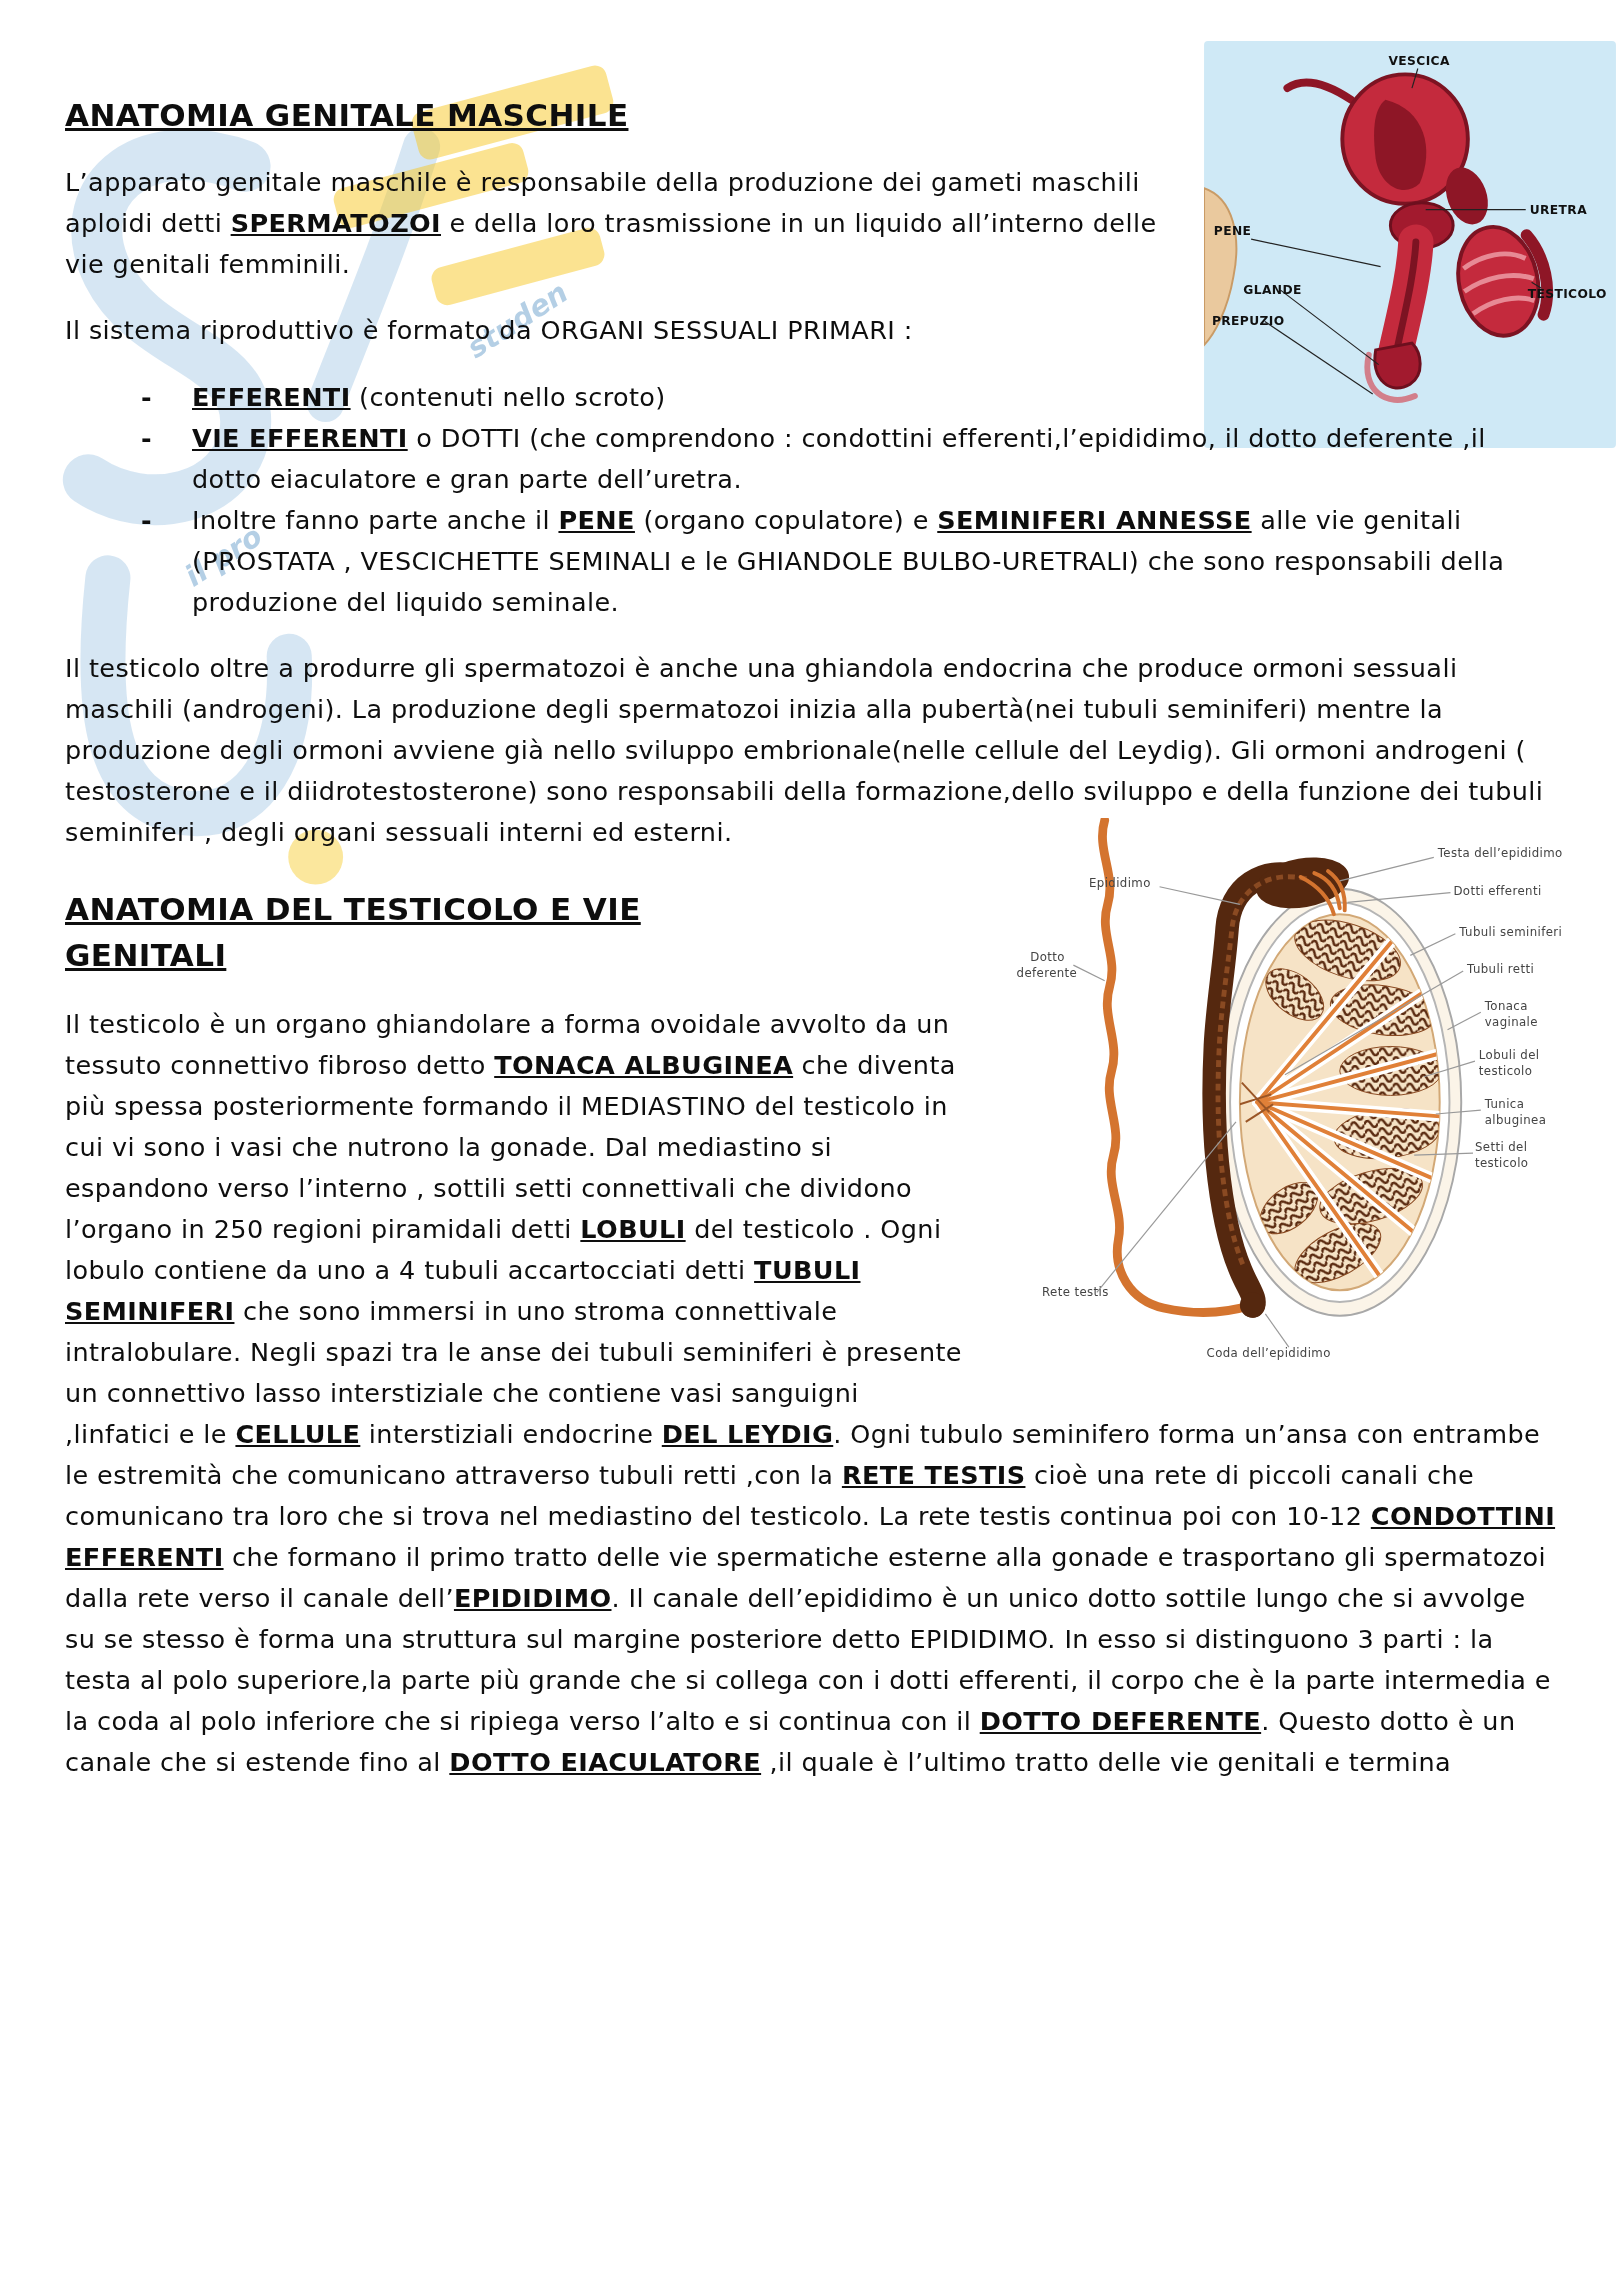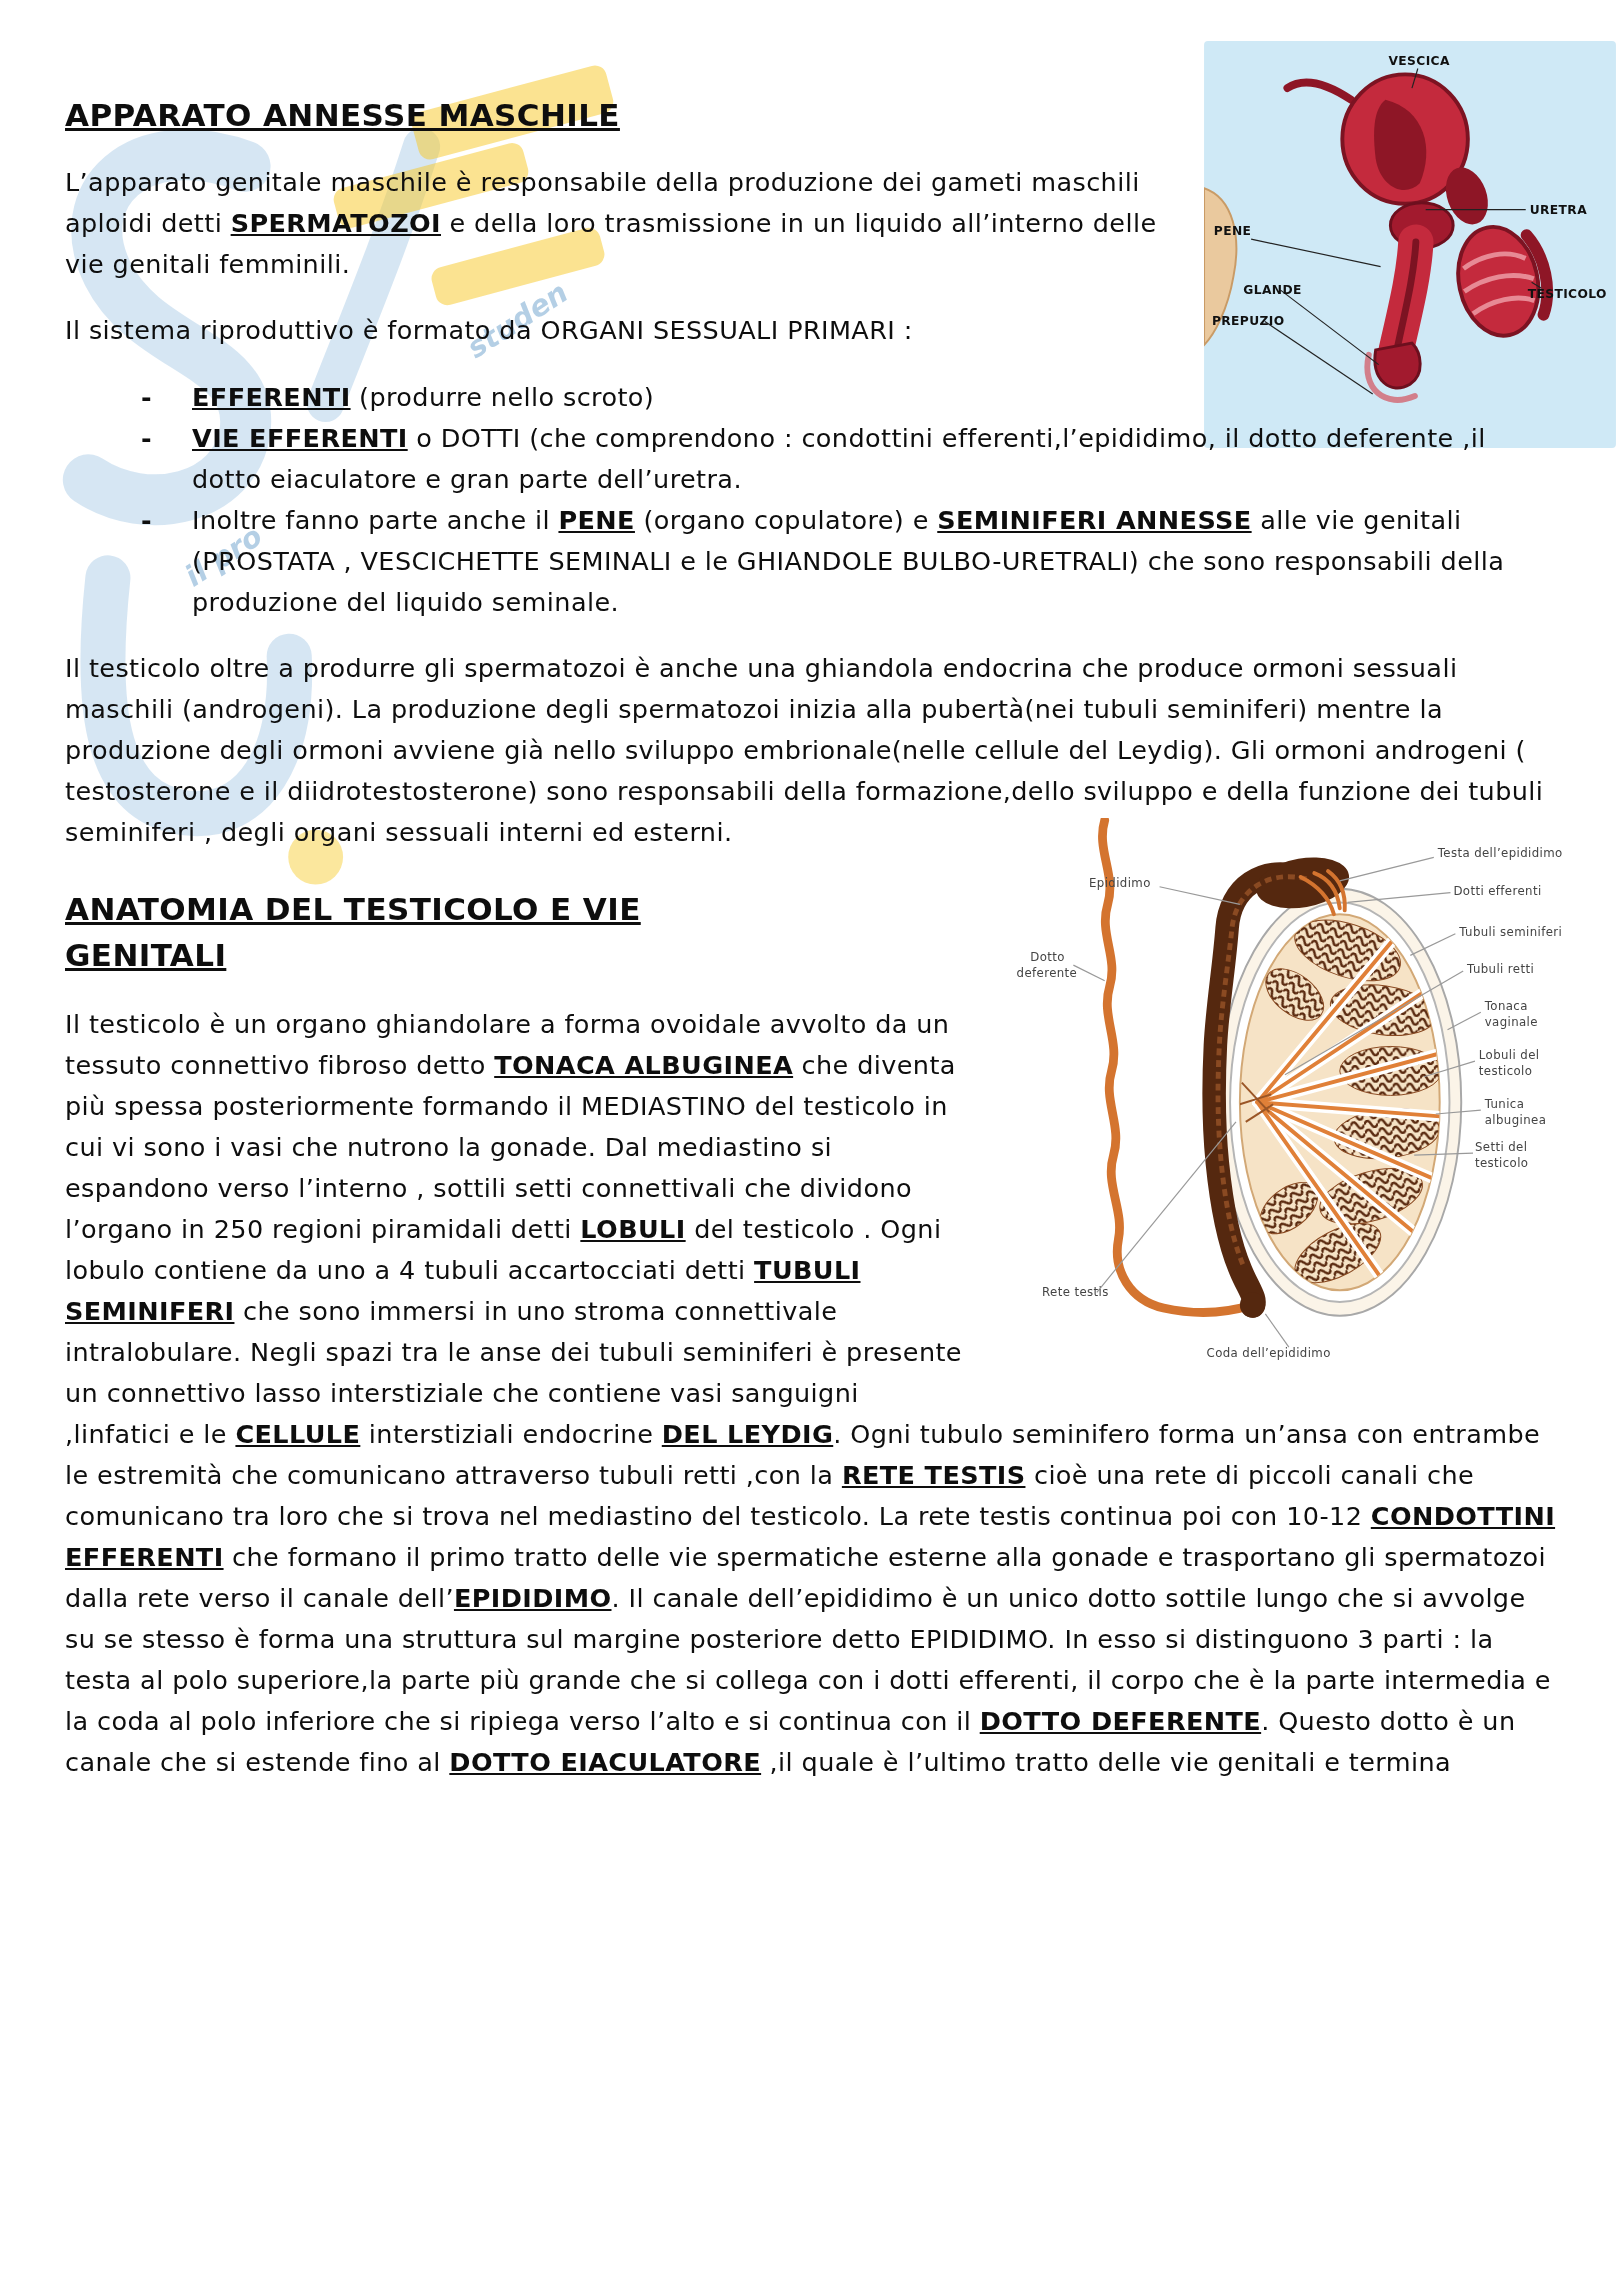--- a/index.html
+++ b/index.html
@@ -119,30 +119,30 @@
           <text x="188" y="24">VESCICA</text>
           <text x="332" y="176">URETRA</text>
           <text x="10" y="198">PENE</text>
           <text x="40" y="258">GLANDE</text>
           <text x="8" y="290">PREPUZIO</text>
           <text x="330" y="262">TESTICOLO</text>
         </g>
       </svg>
     </div>
 
-    <h1><span class="u">APPARATO ANNESSE MASCHILE</span></h1>
+    <h1><span class="u">ANATOMIA GENITALE MASCHILE</span></h1>
 
     <p><span>L’apparato genitale maschile è responsabile della produzione dei gameti maschili aploidi detti </span><span class="bu">SPERMATOZOI</span><span> e della loro trasmissione in un liquido all’interno delle vie genitali femminili.</span></p>
 
     <p>Il sistema riproduttivo è formato da ORGANI SESSUALI PRIMARI :</p>
 
     <div class="list">
       <div class="li">
         <span class="dash">-</span>
-        <span class="li-body"><span class="bu">EFFERENTI</span><span> (produrre nello scroto)</span></span>
+        <span class="li-body"><span class="bu">EFFERENTI</span><span> (contenuti nello scroto)</span></span>
       </div>
       <div class="li">
         <span class="dash">-</span>
         <span class="li-body"><span class="bu">VIE EFFERENTI</span><span> o DOTTI (che comprendono : condottini efferenti,l’epididimo, il dotto deferente ,il dotto eiaculatore e gran parte dell’uretra.</span></span>
       </div>
       <div class="li">
         <span class="dash">-</span>
         <span class="li-body"><span>Inoltre fanno parte anche il </span><span class="bu">PENE</span><span> (organo copulatore) e </span><span class="bu">SEMINIFERI ANNESSE</span><span> alle vie genitali (PROSTATA , VESCICHETTE SEMINALI e le GHIANDOLE BULBO-URETRALI) che sono responsabili della produzione del liquido seminale.</span></span>
       </div>
     </div>

